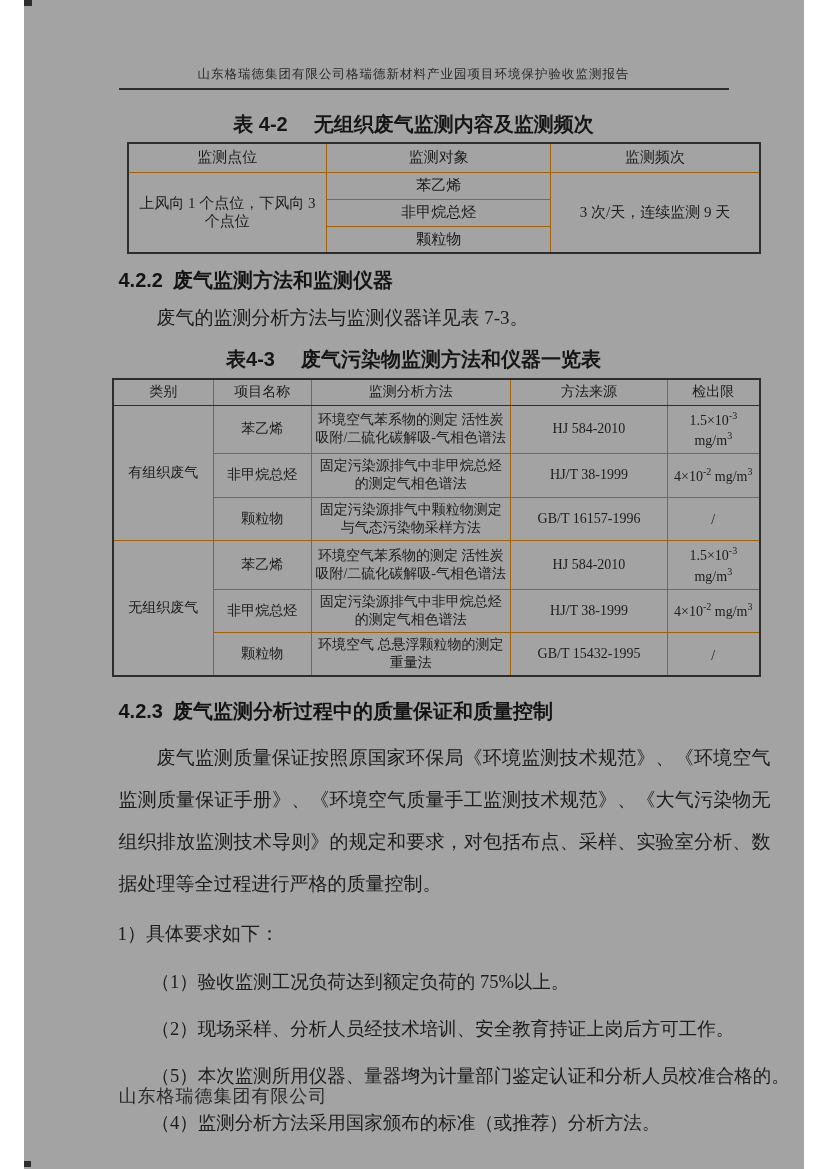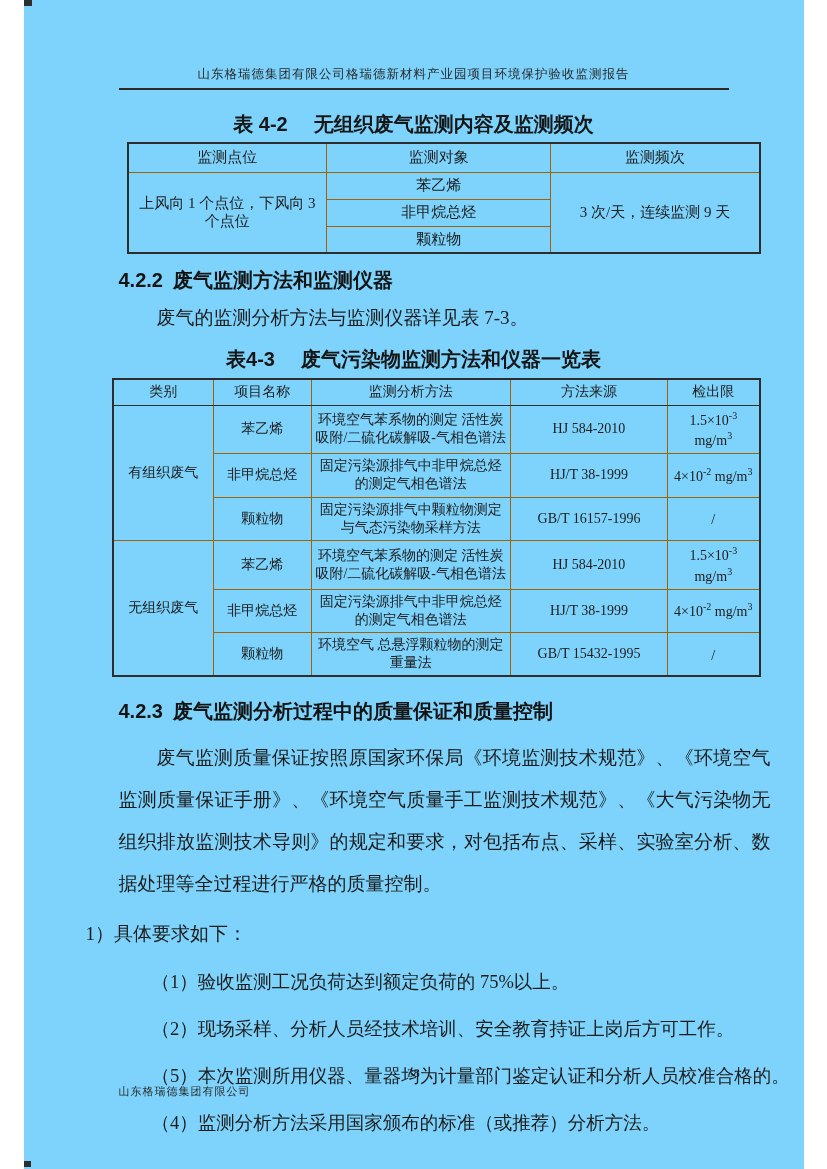--- a/index.html
+++ b/index.html
@@ -2,21 +2,21 @@
 <html lang="zh"><head>
 <meta charset="utf-8">
 <style>
   * { margin: 0; padding: 0; box-sizing: border-box; }
   html, body { background: #ffffff; }
   .page {
     position: relative;
     width: 780px;
     height: 1169px;
     margin: 0 auto;
-    background: #7dd3fc;
+    background: #a3a3a3;
     color: #1c1c1c;
     font-family: "Liberation Serif", "DejaVu Serif", serif;
     overflow: hidden;
   }
   .corner-artifact { position: absolute; background: #2e2e2e; }
   .corner-tl { left: 0; top: 0; width: 8px; height: 6px; }
   .corner-bl { left: 0; top: 1161px; width: 7px; height: 6px; }
 
   .doc-header {
     padding-top: 66px;
@@ -91,42 +91,42 @@
 
   .para-423 {
     margin: 12px 80px 0 95px;
     width: 652px;
     font-size: 19px;
     line-height: 42px;
     text-align: justify;
     text-indent: 2em;
   }
   .list-intro {
-    margin: 16px 0 0 62px;
+    margin: 16px 0 0 94px;
     font-size: 19px;
   }
   .list-item {
     margin: 22px 0 0 128px;
     font-size: 18.5px;
     white-space: nowrap;
   }
 
   .page-number {
     position: absolute;
     top: 1066px;
     left: 0;
     width: 100%;
     text-align: center;
     font-size: 12.5px;
   }
   .footer-company {
     position: absolute;
     top: 1084px;
     left: 95px;
-    font-size: 11px;
+    font-size: 18px;
     letter-spacing: 1px;
     color: #2a2a2a;
   }
 </style>
 </head>
 <body>
 
 <div class="page">
   <div class="corner-artifact corner-tl"></div>
   <div class="corner-artifact corner-bl"></div>

